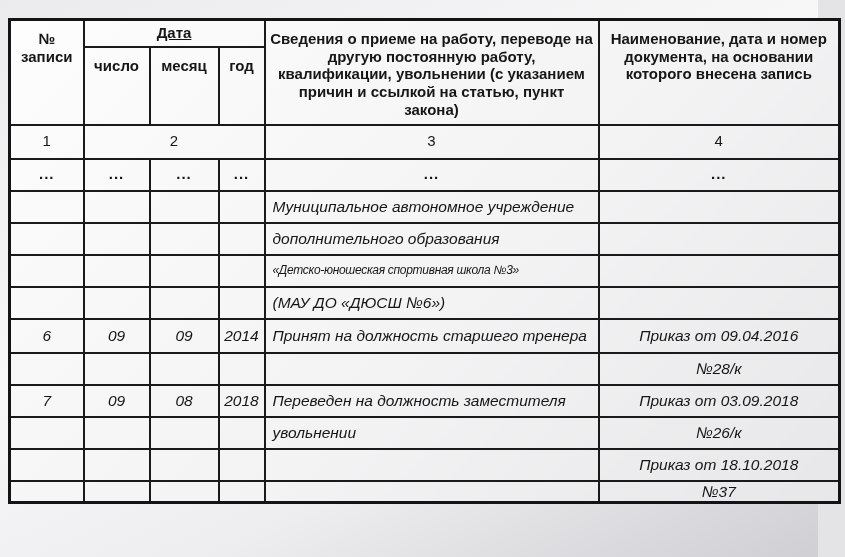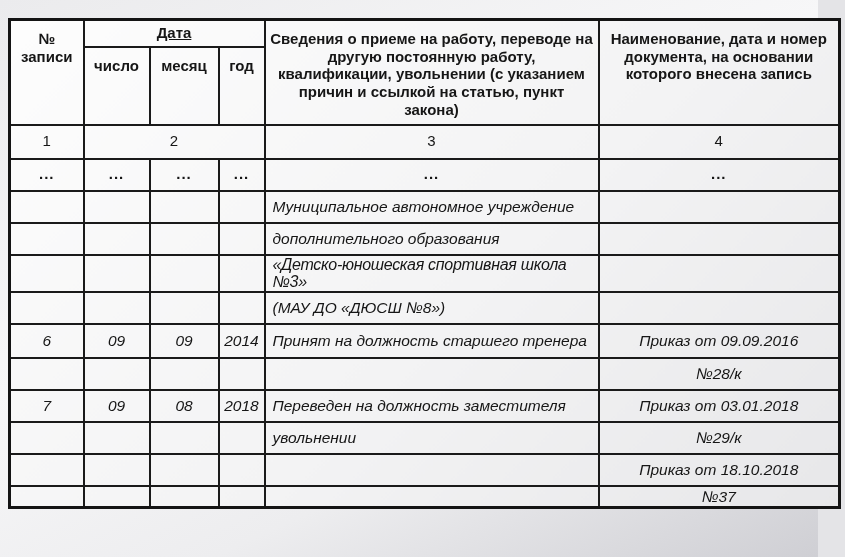--- a/index.html
+++ b/index.html
@@ -36,21 +36,21 @@
   tr.numrow { height:34px; }
   tr.dotrow { height:32px; }
   tr.brow  { height:32px; }
   tr.brow6 { height:34px; }
   tr.lastrow { height:22px; }
   td {
     font-size:15px; text-align:center; vertical-align:middle; line-height:1.1;
   }
   td.entry { font-style:italic; font-size:15.5px; }
   td.info-left { text-align:left; padding-left:7px; }
-  td.condensed { font-size:16px; letter-spacing:-0.3px; }
+  td.condensed { font-size:12px; letter-spacing:-0.3px; }
   td.dots { font-weight:bold; letter-spacing:1px; }
 </style>
 </head>
 <body>
 
 <div class="page">
   <table class="record">
     <colgroup>
       <col style="width:74px">
         <col style="width:66px">
@@ -112,58 +112,58 @@
         <td></td>
         <td class="entry info-left condensed">«Детско-юношеская спортивная школа №3»</td>
         <td class="entry"></td>
       </tr>
 
       <tr class="brow">
         <td></td>
         <td></td>
         <td></td>
         <td></td>
-        <td class="entry info-left">(МАУ ДО «ДЮСШ №8»)</td>
+        <td class="entry info-left">(МАУ ДО «ДЮСШ №6»)</td>
         <td class="entry"></td>
       </tr>
 
       <tr class="brow6">
         <td class="entry">6</td>
         <td class="entry">09</td>
         <td class="entry">09</td>
         <td class="entry">2014</td>
         <td class="entry info-left">Принят на должность старшего тренера</td>
-        <td class="entry">Приказ от 09.09.2016</td>
+        <td class="entry">Приказ от 09.04.2016</td>
       </tr>
 
       <tr class="brow">
         <td></td>
         <td></td>
         <td></td>
         <td></td>
         <td class="entry info-left"></td>
         <td class="entry">№28/к</td>
       </tr>
 
       <tr class="brow">
         <td class="entry">7</td>
         <td class="entry">09</td>
         <td class="entry">08</td>
         <td class="entry">2018</td>
         <td class="entry info-left">Переведен на должность заместителя</td>
-        <td class="entry">Приказ от 03.01.2018</td>
+        <td class="entry">Приказ от 03.09.2018</td>
       </tr>
 
       <tr class="brow">
         <td></td>
         <td></td>
         <td></td>
         <td></td>
         <td class="entry info-left">увольнении</td>
-        <td class="entry">№29/к</td>
+        <td class="entry">№26/к</td>
       </tr>
 
       <tr class="brow">
         <td></td>
         <td></td>
         <td></td>
         <td></td>
         <td class="entry info-left"></td>
         <td class="entry">Приказ от 18.10.2018</td>
       </tr>

